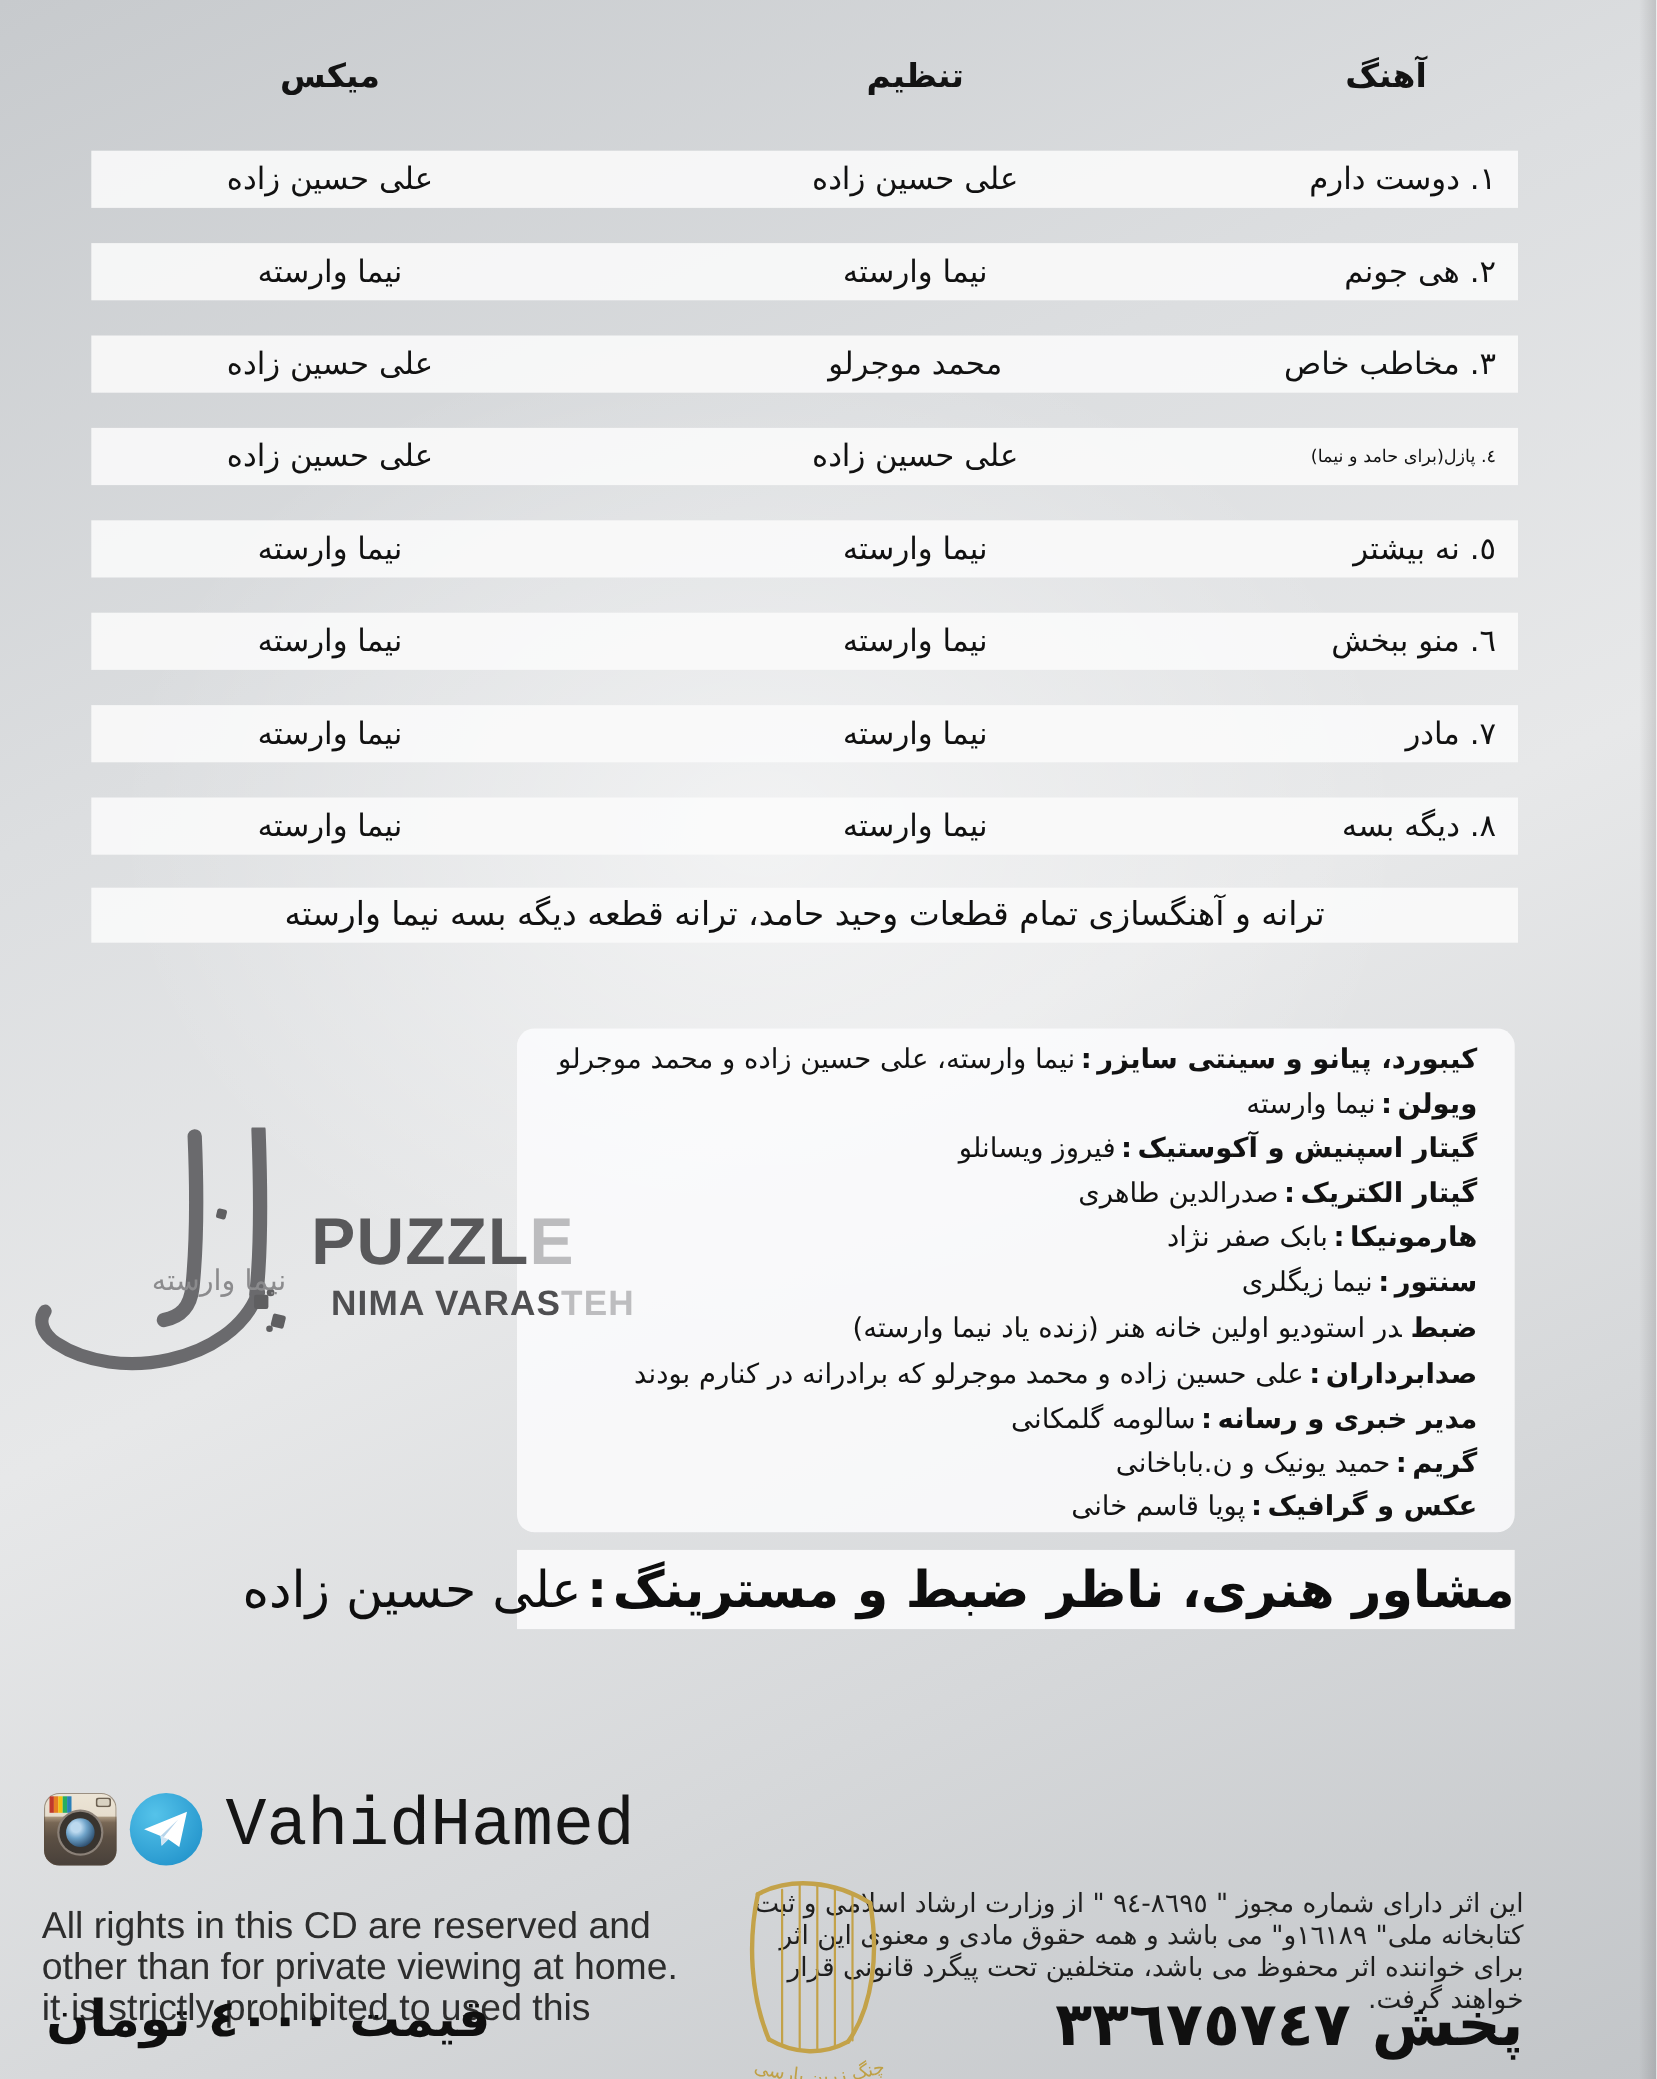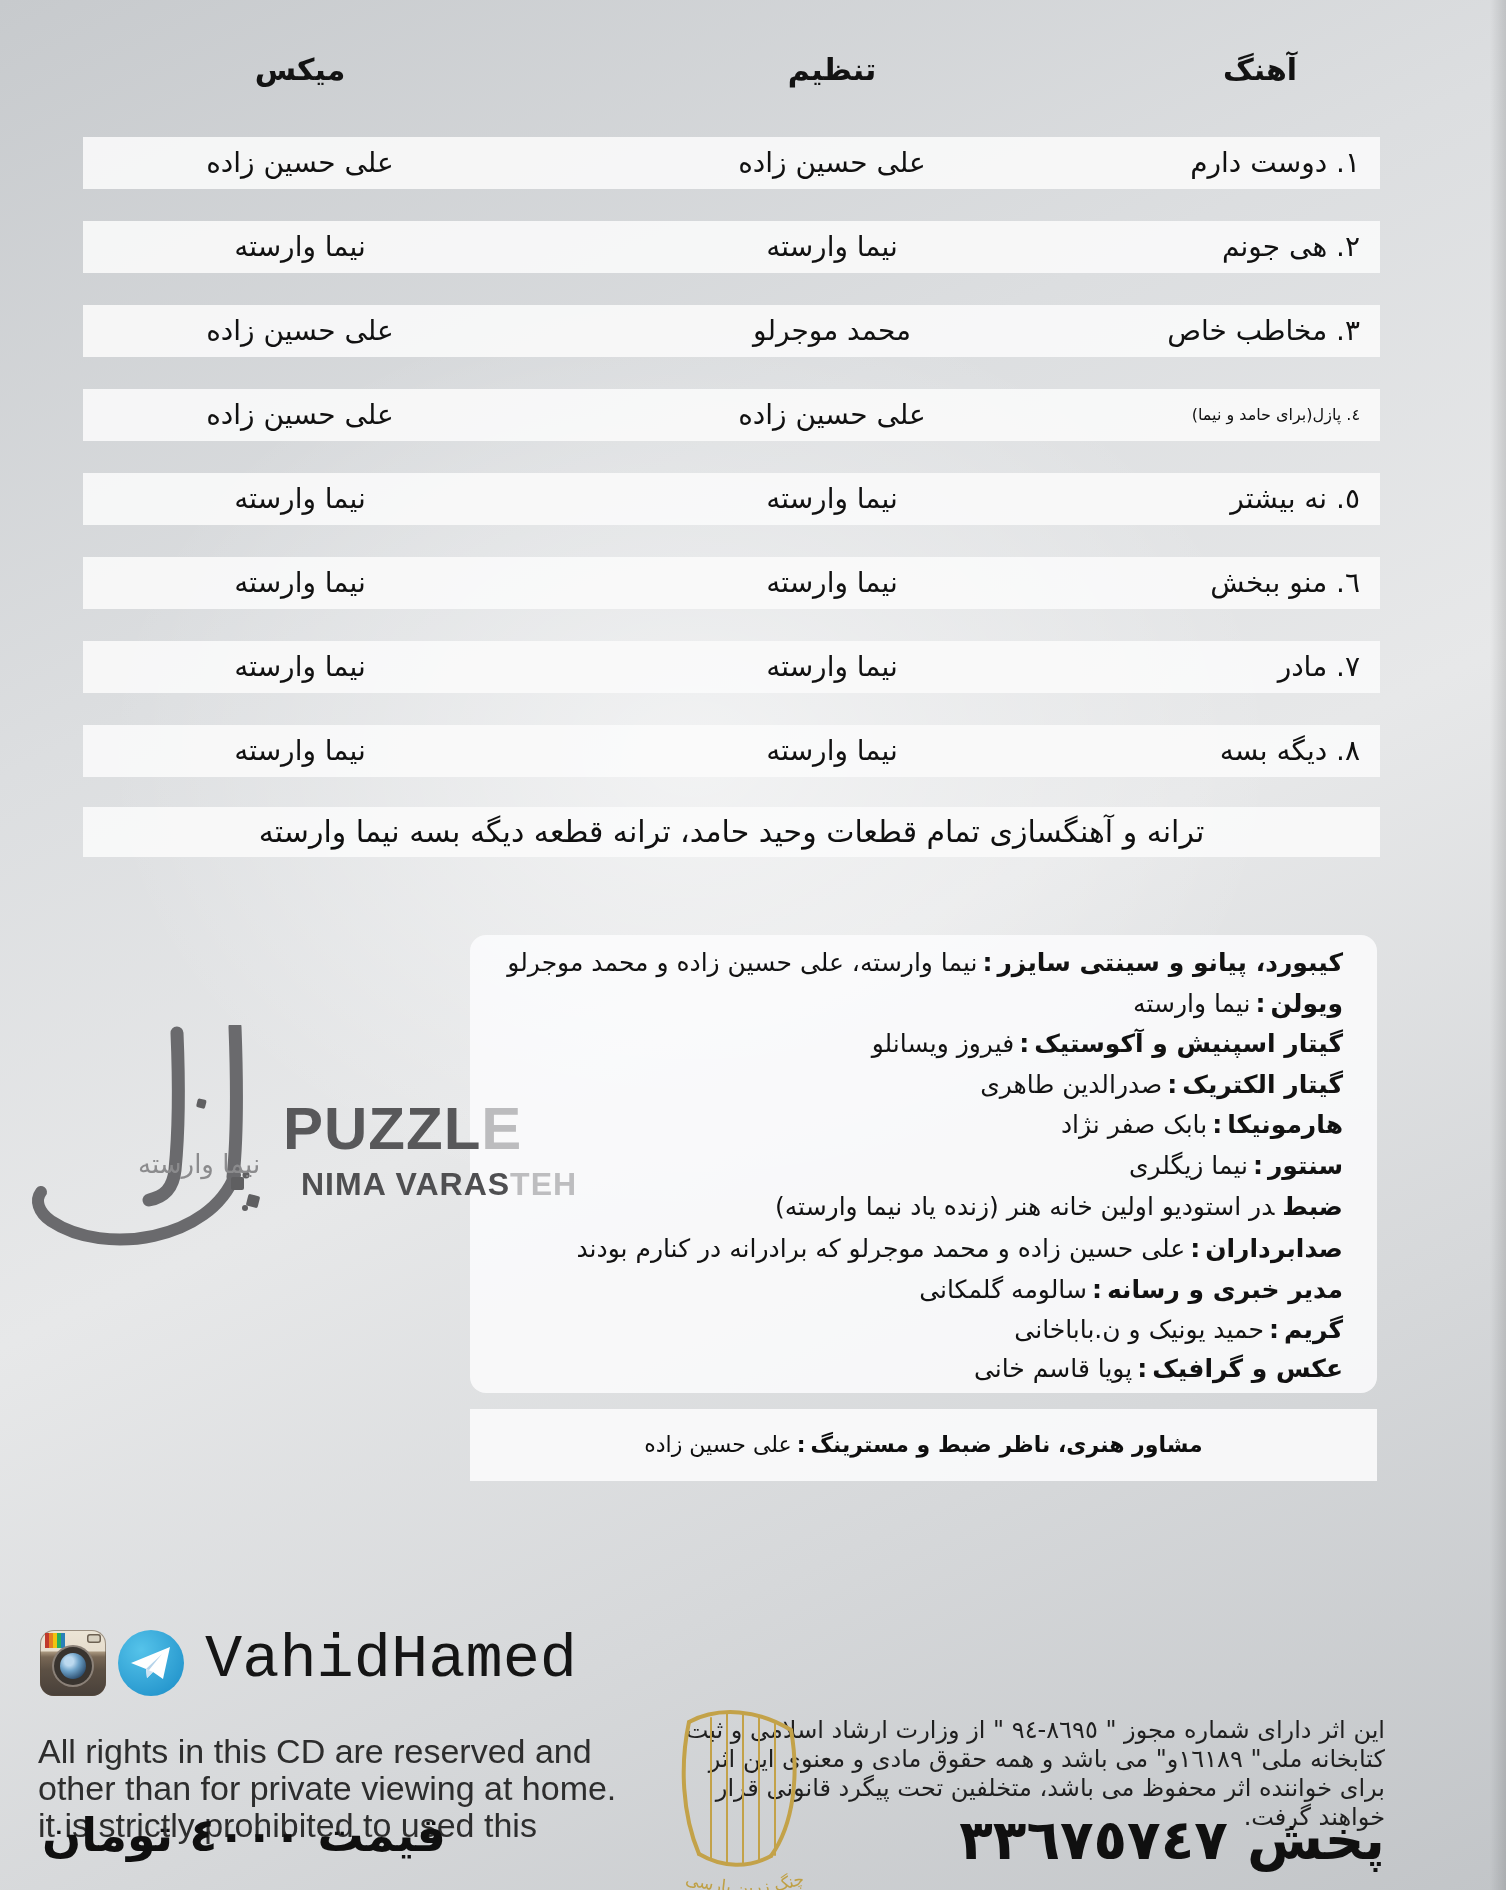--- a/index.html
+++ b/index.html
@@ -23,21 +23,21 @@
   .note-row{position:absolute;left:83px;top:807px;width:1297px;height:50px;background:rgba(250,250,251,0.88);
     text-align:center;line-height:50px;font-size:30px;color:#101010;}
   
   .credits-panel{position:absolute;left:470px;top:935px;width:907px;height:458px;
     background:rgba(252,252,253,0.86);border-radius:16px;z-index:1;}
   .credit-line{position:absolute;left:18px;right:26px;height:40px;line-height:40px;text-align:right;
     font-size:25px;color:#121212;white-space:nowrap;z-index:4;}
   .cl-label{font-weight:bold;margin-top:48px;}
   .cl-sep{margin:0 5px;font-weight:bold;}
   .advisor-band{position:absolute;left:470px;top:1409px;width:907px;height:72px;background:rgba(251,251,252,0.9);
-    text-align:center;line-height:72px;font-size:22px;color:#0e0e0e;white-space:nowrap;}
+    text-align:center;line-height:72px;font-size:46px;color:#0e0e0e;white-space:nowrap;}
   .advisor-band .cl-label{font-weight:bold;}
   
   .logo-svg{position:absolute;left:25px;top:1025px;z-index:2;}
   .wordmark{position:absolute;left:283px;top:1094px;font-family:"Liberation Sans",sans-serif;
     font-size:60px;font-weight:bold;letter-spacing:1px;color:#58585a;z-index:3;white-space:nowrap;}
   .wordmark .lt{color:#bcbcbe;}
   .subtitle{position:absolute;left:287px;top:1166px;font-family:"Liberation Sans",sans-serif;
     font-size:32px;font-weight:bold;letter-spacing:1px;color:#4f4f51;z-index:3;white-space:nowrap;margin-left:14px;}
   .subtitle .lt{color:#bdbdbf;}
   

